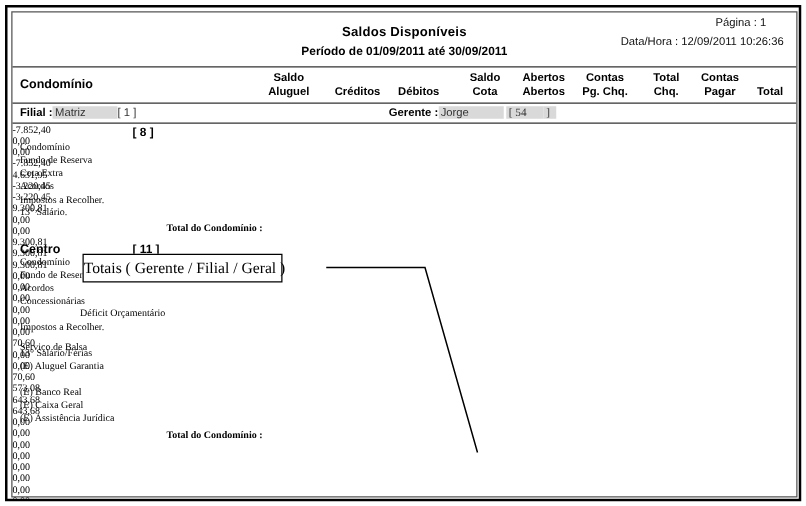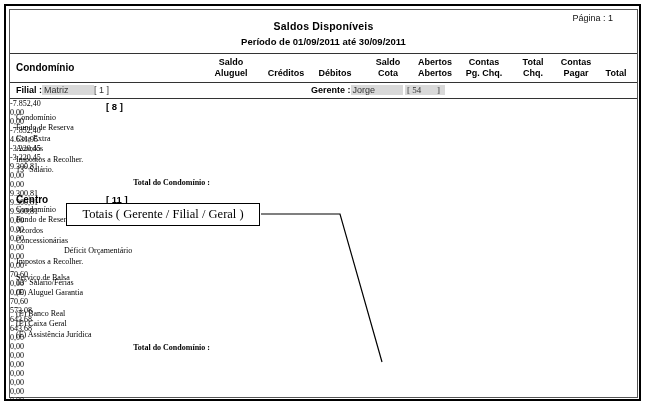--- a/index.html
+++ b/index.html
@@ -158,21 +158,21 @@
     font-size: 8px;
     text-align: right;
     white-space: nowrap;
   }
 
   
   .callout {
     position: absolute;
     left: 66px;
     top: 203px;
-    width: 194px;
+    width: 160px;
     height: 23px;
     border: 1px solid #000;
     background: #fff;
     font-family: "Liberation Serif", serif;
     font-size: 12.5px;
     color: #000;
     text-align: center;
     line-height: 21px;
     z-index: 40;
     white-space: nowrap;
@@ -186,20 +186,21 @@
   }
 </style>
 </head>
 <body>
 
 <div id="report-frame">
   <div class="inner">
 
     <div class="hdr">
       <div class="hdr-page">Página : 1</div>
+      <div class="hdr-date">Data/Hora : 12/09/2011 10:26:36</div>
       <div class="hdr-title">Saldos Disponíveis</div>
       <div class="hdr-sub">Período de 01/09/2011 até 30/09/2011</div>
     </div>
 
     <div class="colhdr">
       <div class="lbl first">Condomínio</div>
 
       <div class="lbl two" style="left:192px;width:58px;">Saldo</div>
       <div class="lbl one" style="left:192px;width:58px;">Aluguel</div>
 

